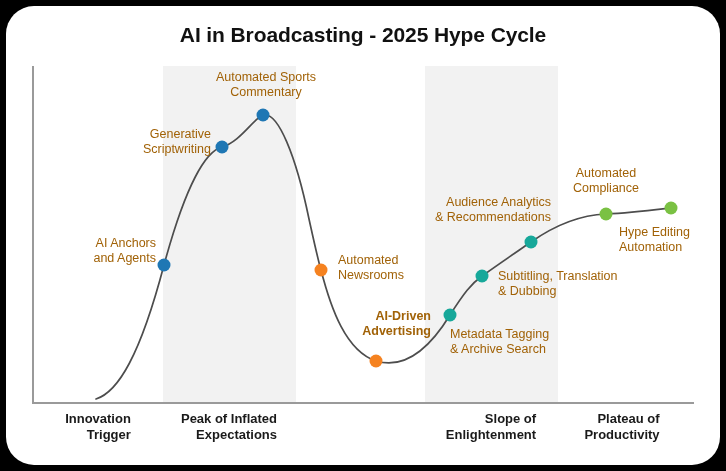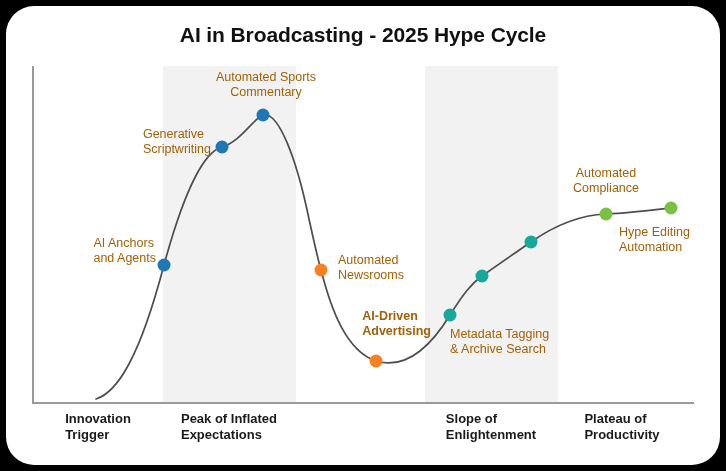--- a/index.html
+++ b/index.html
@@ -69,26 +69,26 @@
     border-radius: 50%;
     transform: translate(-50%, -50%);
   }
   .dot-label {
     position: absolute;
     font-size: 12.5px;
     line-height: 14.5px;
     color: #a16207;
     white-space: pre;
   }
-  .dot-label.r { text-align: left; transform: translate(-100%, 0); }
+  .dot-label.r { text-align: right; transform: translate(-100%, 0); }
   .dot-label.l { text-align: left; }
   .dot-label.c { text-align: center; transform: translate(-50%, 0); }
   .phase-label {
     position: absolute;
-    text-align: left;
+    text-align: right;
     font-size: 13px;
     line-height: 16px;
     font-weight: bold;
     color: #1a1a1a;
     transform: translateX(-50%);
     white-space: pre;
   }
   svg { position: absolute; left: 0; top: 0; overflow: visible; }
 </style>
 </head>
@@ -138,20 +138,24 @@
       <div class="dot-label r" style="left:205px; top:121px;">Generative
 Scriptwriting</div>
       <div class="dot-label c" style="left:260px; top:64px;">Automated Sports
 Commentary</div>
       <div class="dot-label l" style="left:332px; top:247px;">Automated
 Newsrooms</div>
       <div class="dot-label r" style="left:425px; top:303px;font-weight:bold;">AI-Driven
 Advertising</div>
       <div class="dot-label l" style="left:444px; top:321px;">Metadata Tagging
 &amp; Archive Search</div>
+      <div class="dot-label l" style="left:492px; top:263px;">Subtitling, Translation
+&amp; Dubbing</div>
+      <div class="dot-label r" style="left:545px; top:189px;">Audience Analytics
+&amp; Recommendations</div>
       <div class="dot-label c" style="left:600px; top:160px;">Automated
 Compliance</div>
       <div class="dot-label l" style="left:613px; top:219px;">Hype Editing
 Automation</div>
 
       <div class="phase-label" style="left:92px; top:405px;">Innovation
 Trigger</div>
       <div class="phase-label" style="left:223px; top:405px;">Peak of Inflated
 Expectations</div>
       <div class="phase-label" style="left:485px; top:405px;">Slope of

